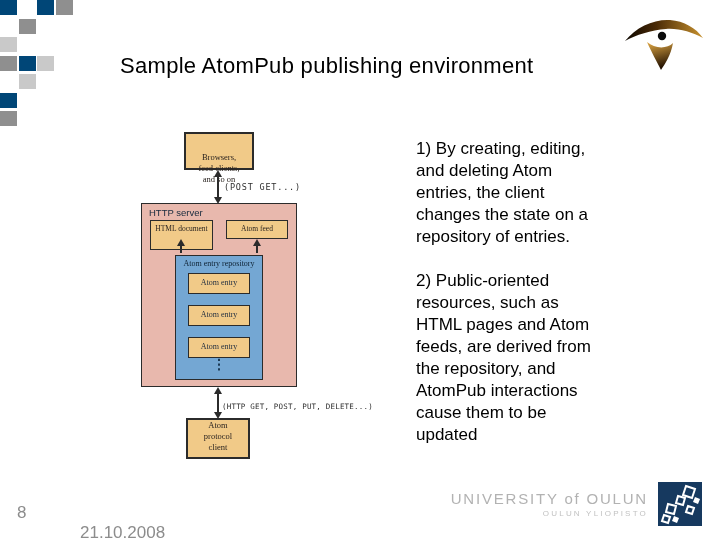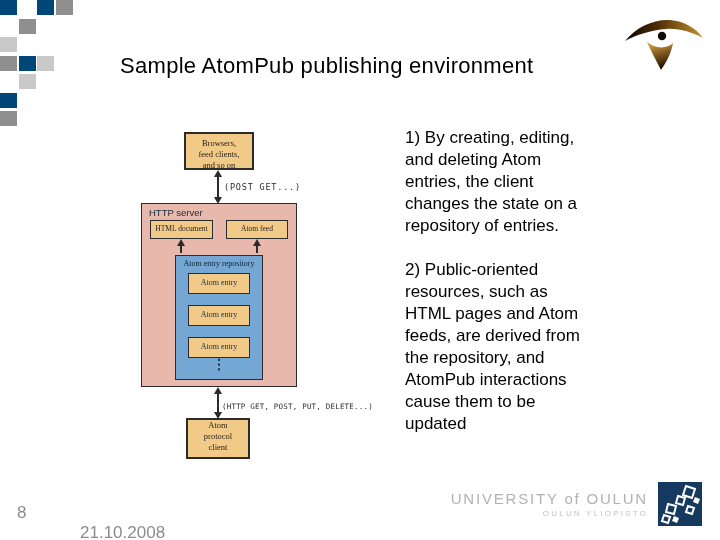--- a/index.html
+++ b/index.html
@@ -20,26 +20,26 @@
   }
   
   .bird { position:absolute; left:624px; top:12px; width:80px; height:58px; }
   
   .dbox {
     position:absolute; background:#f1ca88; border:2px solid #2b2b2b;
     font-family:"Liberation Serif", serif; color:#2b2420;
     text-align:center;
   }
   .ml { white-space:pre-line; }
-  .box-browsers { left:184px; top:132px; width:70px; height:38px; font-size:8.5px; line-height:11px; padding-top:4px; }
+  .box-browsers { left:184px; top:132px; width:70px; height:38px; font-size:8.5px; line-height:11px; padding-top:18px; }
   .box-server  { left:141px; top:203px; width:156px; height:184px; background:#e8b8ad; border-width:1.5px; }
   .label-server { position:absolute; left:7px; top:3px; font-family:"Liberation Sans", sans-serif; font-size:9.5px; color:#16293c; text-align:left; }
   .label-server b { font-weight:normal; }
   .label-server span { font-weight:normal; }
-  .box-htmldoc { left:150px; top:220px; width:63px; height:19px; font-size:7.5px; line-height:16px; border-width:1.5px; }
+  .box-htmldoc { left:150px; top:220px; width:63px; height:30px; font-size:7.5px; line-height:16px; border-width:1.5px; }
   .box-feed    { left:226px; top:220px; width:62px; height:19px; font-size:7.5px; line-height:16px; border-width:1.5px; }
   .box-collection { left:175px; top:255px; width:88px; height:125px; background:#74a7d3; border-width:1.5px; }
   .label-collection { position:absolute; left:0; right:0; top:3px; font-size:8px; color:#0e2233; font-family:"Liberation Serif", serif; text-align:center; }
   .box-entry { position:absolute; left:12px; width:62px; height:21px; background:#f1ca88; border:1.5px solid #2b2b2b; font-size:8px; line-height:18px; font-family:"Liberation Serif", serif; color:#243041; text-align:center; }
   .entry1 { top:17px; } .entry2 { top:49px; } .entry3 { top:81px; }
   .vdots { position:absolute; left:0; right:0; top:102px; text-align:center; font-size:14px; font-weight:bold; color:#1c3a55; line-height:14px; letter-spacing:0; }
   .box-client { left:186px; top:418px; width:64px; height:41px; font-size:8.5px; line-height:11px; }
   .mono-label { position:absolute; font-family:"DejaVu Sans Mono", monospace; color:#2e2e2e; }
   .label-get { left:224px; top:182px; font-size:8.5px; letter-spacing:0.8px; }
   .label-methods { left:222px; top:402px; font-size:7.5px; letter-spacing:0.2px; }
@@ -53,21 +53,21 @@
   .arrow.a-bottom::after {
     content:""; position:absolute; bottom:-1px; left:2.5px; width:0; height:0;
     border-left:4.5px solid transparent; border-right:4.5px solid transparent; border-top:7px solid #2b2b2b;
   }
   .arrow-top    { left:211px; top:171px; height:32px; }
   .arrow-html   { left:174px; top:240px; height:15px; }
   .arrow-feed   { left:250px; top:240px; height:15px; }
   .arrow-bottom { left:211px; top:388px; height:30px; }
   
   .notes { position:absolute; left:405px; top:127px; width:205px; color:#000; font-size:17px; line-height:22px; }
-  .notes p { margin:0; }
+  .notes p { margin:11px; }
   .notes p + p { margin-top:22px; }
   
   .page-num { position:absolute; left:17px; top:503px; font-size:17px; color:#8c8c8c; }
   .date { position:absolute; left:80px; top:503px; font-size:17px; color:#8c8c8c;margin-top:20px; }
   .uni-en { position:absolute; right:72px; top:490px; font-size:15px; letter-spacing:1.8px; color:#b2b2b2; }
   .uni-fi { position:absolute; right:72px; top:509px; font-size:8px; letter-spacing:2.2px; color:#c2c2c2; }
   .puzzle { position:absolute; left:658px; top:482px; width:44px; height:44px; }
 </style>
 </head>
 <body>

